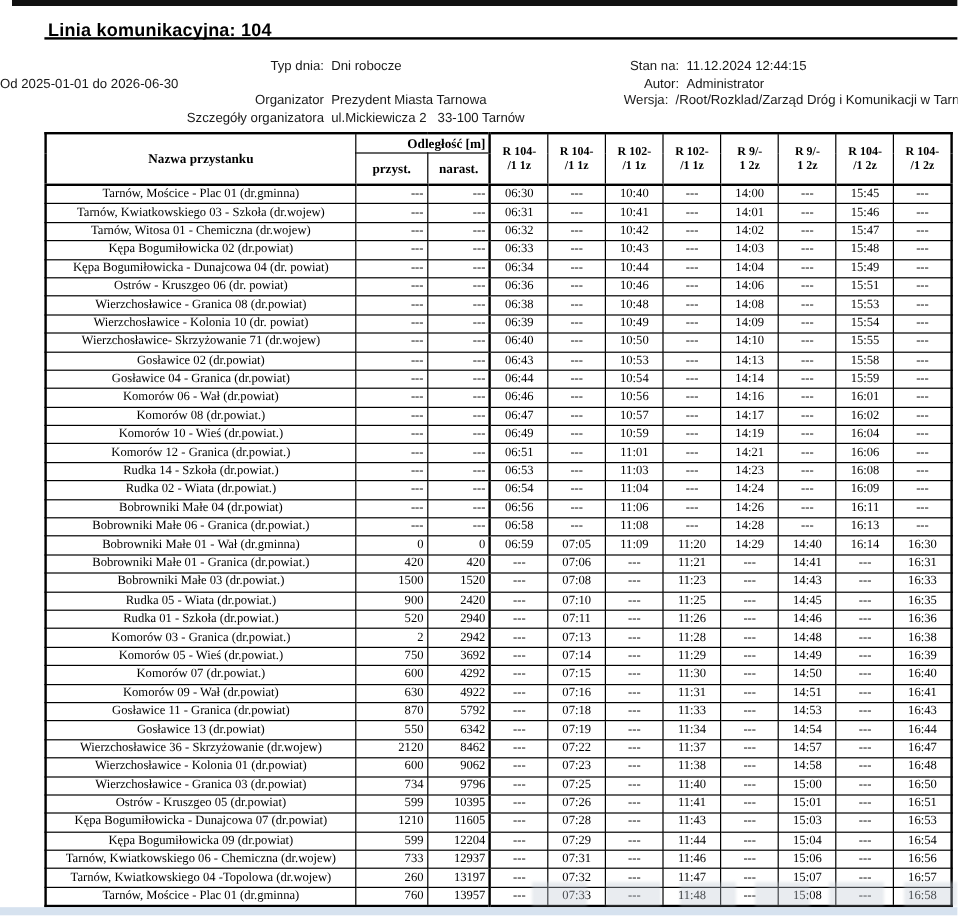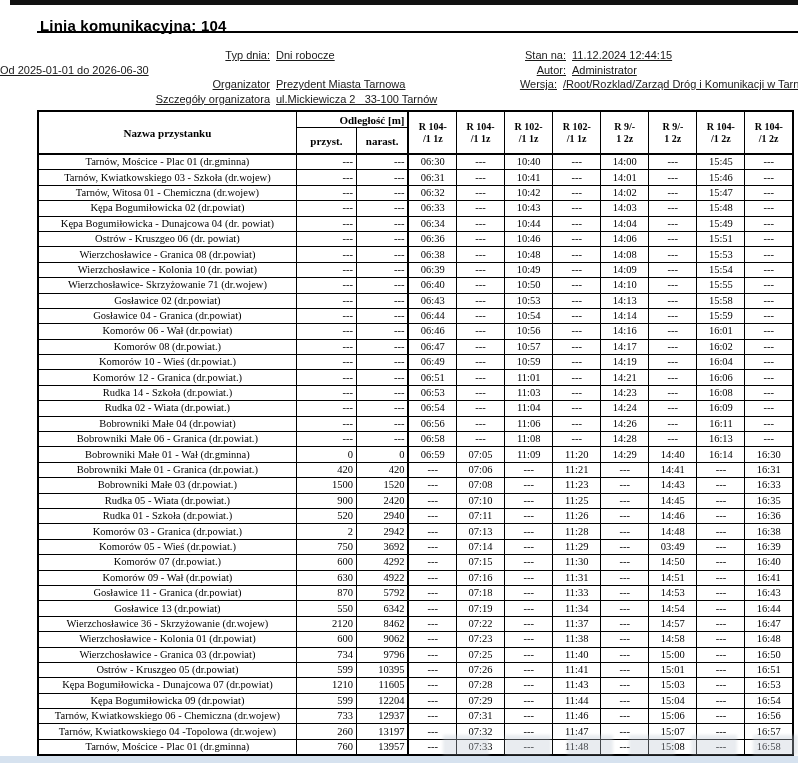--- a/index.html
+++ b/index.html
@@ -3,21 +3,21 @@
 <meta charset="utf-8">
 <style>
   html,body{margin:0;padding:0;}
   body{
     width:798px;height:763px;overflow:hidden;position:relative;
     background:#ffffff;font-family:"Liberation Sans",sans-serif;color:#000;
   }
   .topbar{position:absolute;left:10px;top:0;width:788px;height:5px;background:#111;}
   .title{position:absolute;left:40px;top:7px;font-size:15px;font-weight:bold;letter-spacing:.2px;}
   .title-rule{position:absolute;left:37px;top:31px;width:761px;height:2px;background:#000;}
-  .meta{position:absolute;top:48px;font-size:11px;line-height:14.5px;color:#1a1a1a;text-decoration:underline;}
+  .meta{position:absolute;top:48px;font-size:11px;line-height:14.5px;color:#1a1a1a;}
   .meta-left{left:0;width:470px;}
   .meta-right{left:502px;width:320px;}
   .meta-row{display:flex;white-space:nowrap;}
   .meta-left .meta-label{width:270px;text-align:right;margin-right:6px;}
   .meta-right .meta-label{width:64px;text-align:right;margin-right:6px;}
   .meta-value{white-space:nowrap;}
 
   table.tt{
     position:absolute;left:37px;top:110px;width:757px;
     border-collapse:collapse;table-layout:fixed;
@@ -453,21 +453,21 @@
       </tr>
       <tr>
         <td class="c-name">Komorów 05 - Wieś (dr.powiat.)</td>
         <td class="c-dist">750</td>
         <td class="c-dist c-heavy">3692</td>
         <td class="c-time">---</td>
         <td class="c-time">07:14</td>
         <td class="c-time">---</td>
         <td class="c-time">11:29</td>
         <td class="c-time">---</td>
-        <td class="c-time">03:49</td>
+        <td class="c-time">14:49</td>
         <td class="c-time">---</td>
         <td class="c-time">16:39</td>
       </tr>
       <tr>
         <td class="c-name">Komorów 07 (dr.powiat.)</td>
         <td class="c-dist">600</td>
         <td class="c-dist c-heavy">4292</td>
         <td class="c-time">---</td>
         <td class="c-time">07:15</td>
         <td class="c-time">---</td>

